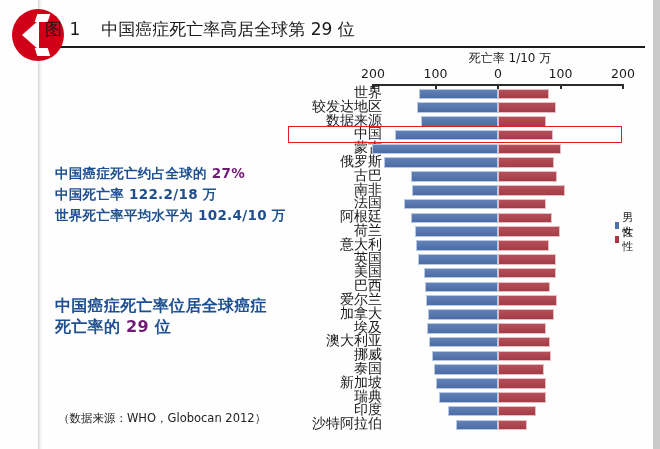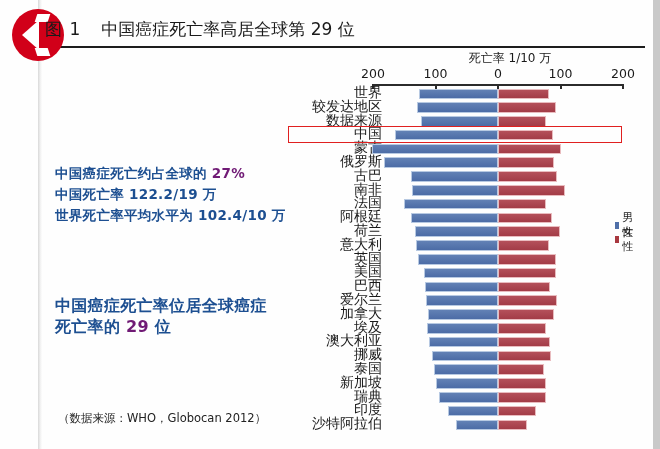--- a/index.html
+++ b/index.html
@@ -186,21 +186,21 @@
   </div>
 
   <div class="title-row">
     <span class="fig-no">图 1</span>
     <span class="title-text">中国癌症死亡率高居全球第 29 位</span>
   </div>
   <div class="title-rule"></div>
 
   <div class="callout1">
     <div><span>中国癌症死亡约占全球的 </span><span class="red">27%</span></div>
-    <div>中国死亡率 122.2/19 万</div>
+    <div>中国死亡率 122.2/18 万</div>
     <div>世界死亡率平均水平为 102.4/10 万</div>
   </div>
 
   <div class="callout2">
     <div>中国癌症死亡率位居全球癌症</div>
     <div><span>死亡率的 </span><span class="red">29</span><span> 位</span></div>
   </div>
 
   <div class="source">（数据来源：WHO，Globocan 2012）</div>
 

